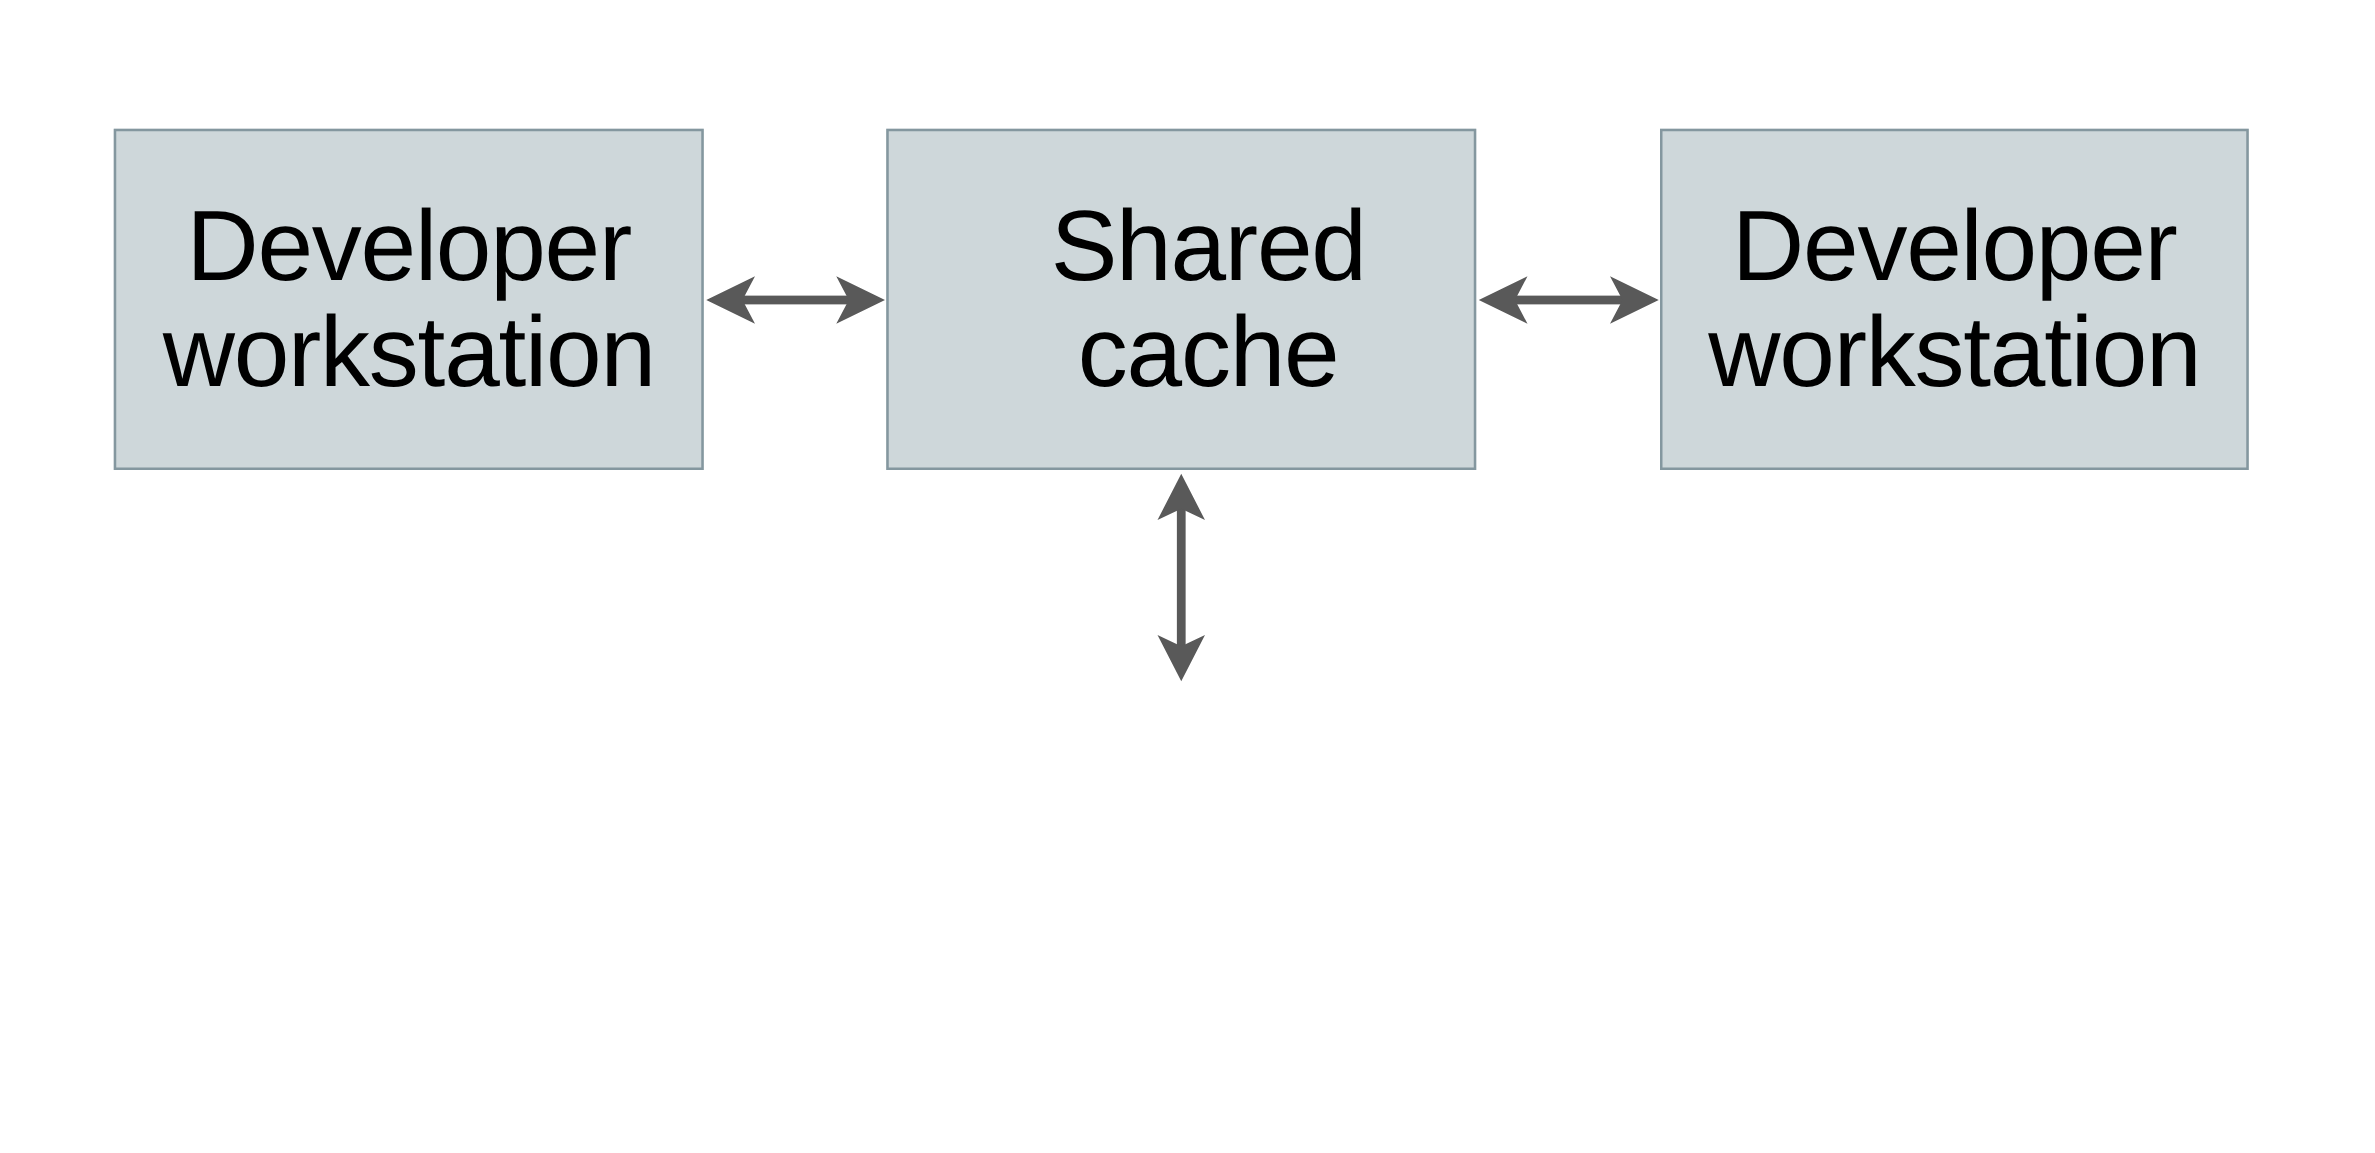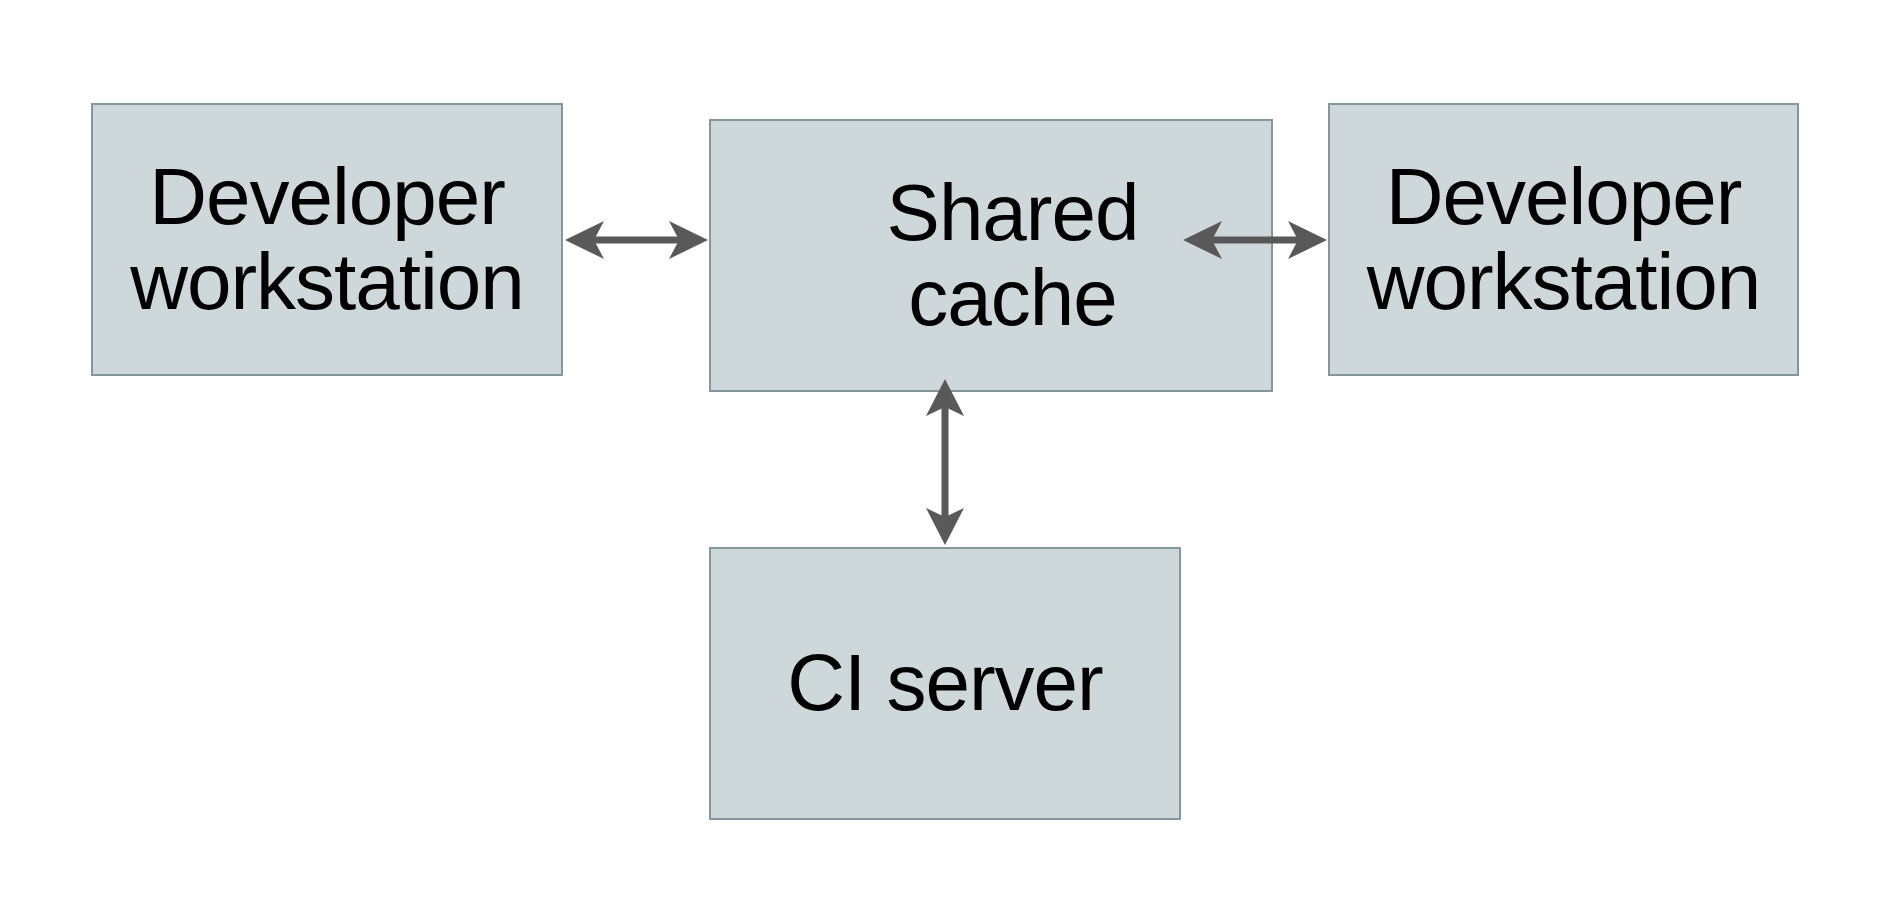--- a/index.html
+++ b/index.html
@@ -27,21 +27,21 @@
     text-align: center;
   }
   .node .label {
     color: var(--text-color, #000000);
     font-size: 80px;
     line-height: 1.06;
     white-space: pre-line;
     letter-spacing: -1px;
   }
   .node-dev-left  { left: 91px;   top: 103px; width: 472px; height: 273px; }
-  .node-cache     { left: 709px;  top: 119px; width: 564px; height: 273px; padding-left: 43px; }
+  .node-cache     { left: 709px;  top: 103px; width: 472px; height: 273px; padding-left: 43px; }
   .node-dev-right { left: 1328px; top: 103px; width: 471px; height: 273px; }
   .node-ci        { left: 709px;  top: 547px; width: 472px; height: 273px; }
 
   .edge { position: absolute; color: var(--arrow-color, #595959); }
   .edge svg { display: block; width: 100%; height: 100%; }
   .edge-left     { left: 564px;  top: 218px; width: 145px; height: 44px; }
   .edge-right    { left: 1182px; top: 218px; width: 146px; height: 44px; }
   .edge-vertical { left: 923px;  top: 378px; width: 44px;  height: 168px; }
 </style>
 </head>
@@ -57,23 +57,20 @@
   <div class="node node-cache">
     <span class="label">Shared
 cache</span>
   </div>
 
   <div class="node node-dev-right">
     <span class="label">Developer
 workstation</span>
   </div>
 
-  <div class="node node-ci">
-    <span class="label">CI server</span>
-  </div>
 
   <div class="edge edge-left">
     <svg viewBox="0 0 145 44" xmlns="http://www.w3.org/2000/svg" aria-hidden="true">
       <rect x="29" y="18.5" width="87" height="7" fill="currentColor"></rect>
       <path d="M1,22 L40,3 L30,22 L40,41 Z" fill="currentColor"></path>
       <path d="M144,22 L105,3 L115,22 L105,41 Z" fill="currentColor"></path>
     </svg>
   </div>
 
   <div class="edge edge-right">

